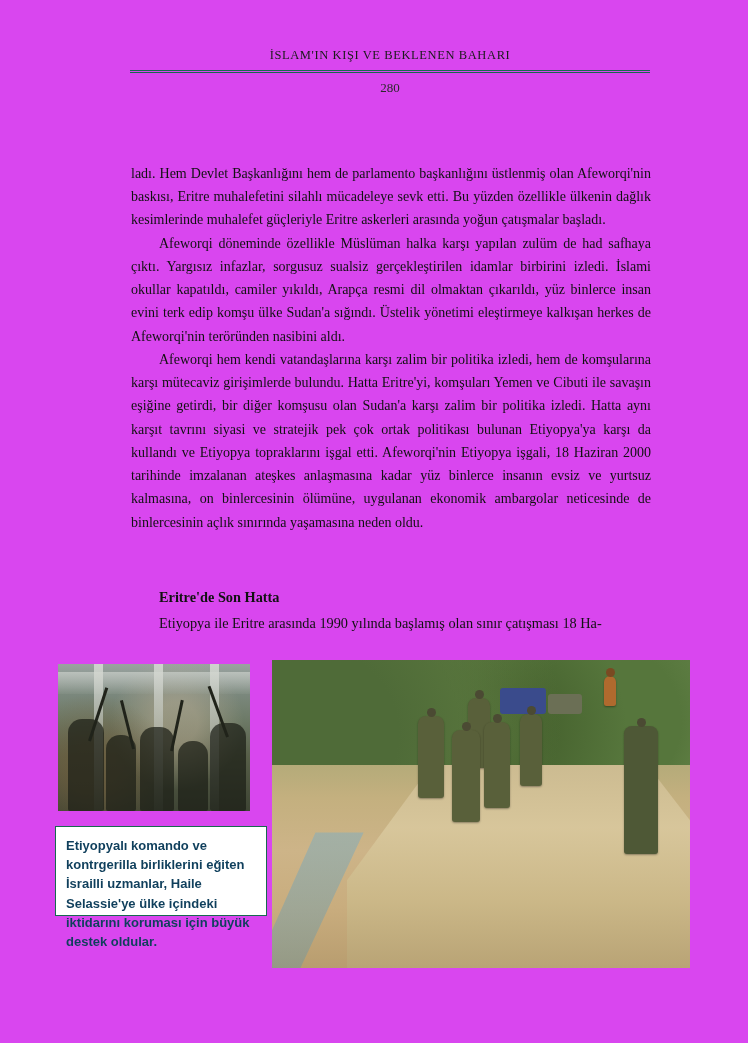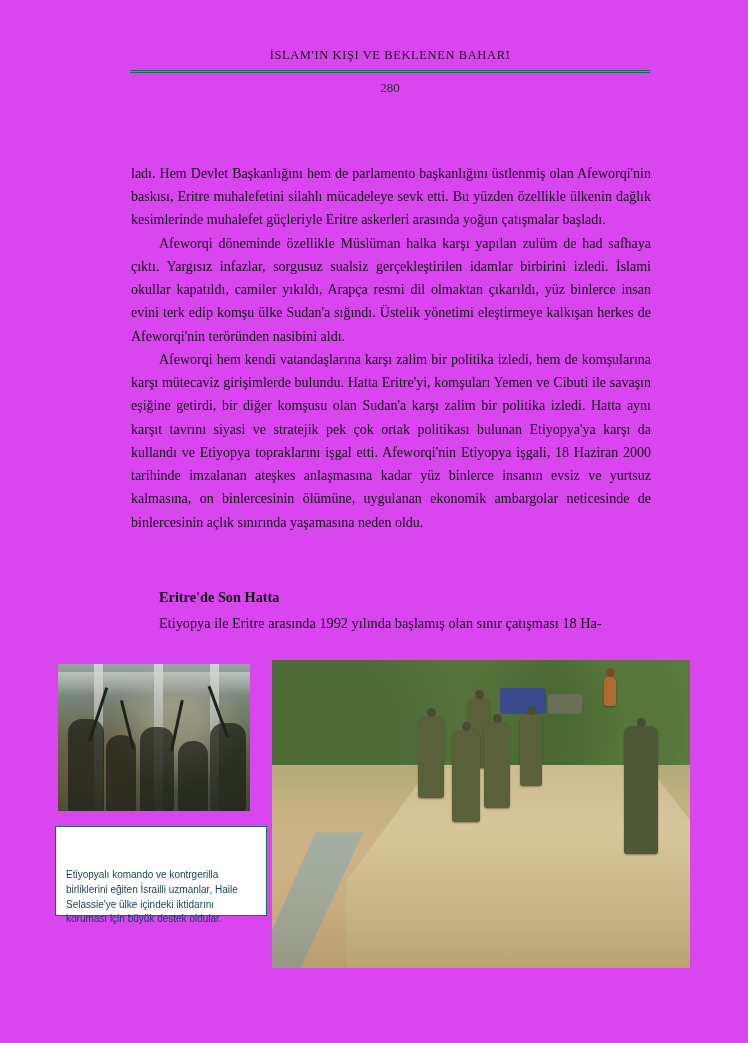--- a/index.html
+++ b/index.html
@@ -207,25 +207,24 @@
     top: 826px;
     width: 212px;
     height: 90px;
     border: 1.6px solid #17694f;
     box-sizing: border-box;
     background: #ffffff;
     padding: 9px 10px 8px 10px;
   }
   .caption-text {
     font-family: "Liberation Sans", sans-serif;
-    font-size: 10px;
+    font-size: 13px;
     line-height: 1.48;
     color: #0f3f5c;
-    font-weight: normal;
-    margin-top: 32px;
+    font-weight: bold;
   }
 </style>
 </head>
 <body>
 
 <div class="page">
 
   <div class="header">
     <div class="header-title">İSLAM'IN KIŞI VE BEKLENEN BAHARI</div>
   </div>
@@ -233,21 +232,21 @@
   <div class="page-number">280</div>
 
   <div class="body-text">
     <p class="first">ladı. Hem Devlet Başkanlığını hem de parlamento başkanlığını üstlenmiş olan Afeworqi'nin baskısı, Eritre muhalefetini silahlı mücadeleye sevk etti. Bu yüzden özellikle ülkenin dağlık kesimlerinde muhalefet güçleriyle Eritre askerleri arasında yoğun çatışmalar başladı.</p>
     <p>Afeworqi döneminde özellikle Müslüman halka karşı yapılan zulüm de had safhaya çıktı. Yargısız infazlar, sorgusuz sualsiz gerçekleştirilen idamlar birbirini izledi. İslami okullar kapatıldı, camiler yıkıldı, Arapça resmi dil olmaktan çıkarıldı, yüz binlerce insan evini terk edip komşu ülke Sudan'a sığındı. Üstelik yönetimi eleştirmeye kalkışan herkes de Afeworqi'nin teröründen nasibini aldı.</p>
     <p>Afeworqi hem kendi vatandaşlarına karşı zalim bir politika izledi, hem de komşularına karşı mütecaviz girişimlerde bulundu. Hatta Eritre'yi, komşuları Yemen ve Cibuti ile savaşın eşiğine getirdi, bir diğer komşusu olan Sudan'a karşı zalim bir politika izledi. Hatta aynı karşıt tavrını siyasi ve stratejik pek çok ortak politikası bulunan Etiyopya'ya karşı da kullandı ve Etiyopya topraklarını işgal etti. Afeworqi'nin Etiyopya işgali, 18 Haziran 2000 tarihinde imzalanan ateşkes anlaşmasına kadar yüz binlerce insanın evsiz ve yurtsuz kalmasına, on binlercesinin ölümüne, uygulanan ekonomik ambargolar neticesinde de binlercesinin açlık sınırında yaşamasına neden oldu.</p>
   </div>
 
   <div class="section-head">Eritre'de Son Hatta</div>
   <div class="section-body">
-    <p>Etiyopya ile Eritre arasında 1992 yılında başlamış olan sınır çatışması 18 Ha-</p>
+    <p>Etiyopya ile Eritre arasında 1990 yılında başlamış olan sınır çatışması 18 Ha-</p>
   </div>
 
   <div class="fig-left">
     <div class="photo">
       <div class="bar-structure"></div>
       <div class="post" style="left:36px;"></div>
       <div class="post" style="left:96px;"></div>
       <div class="post" style="left:152px;"></div>
 
       <div class="fig-silhouette" style="left:10px; width:36px; height:92px;"></div>

